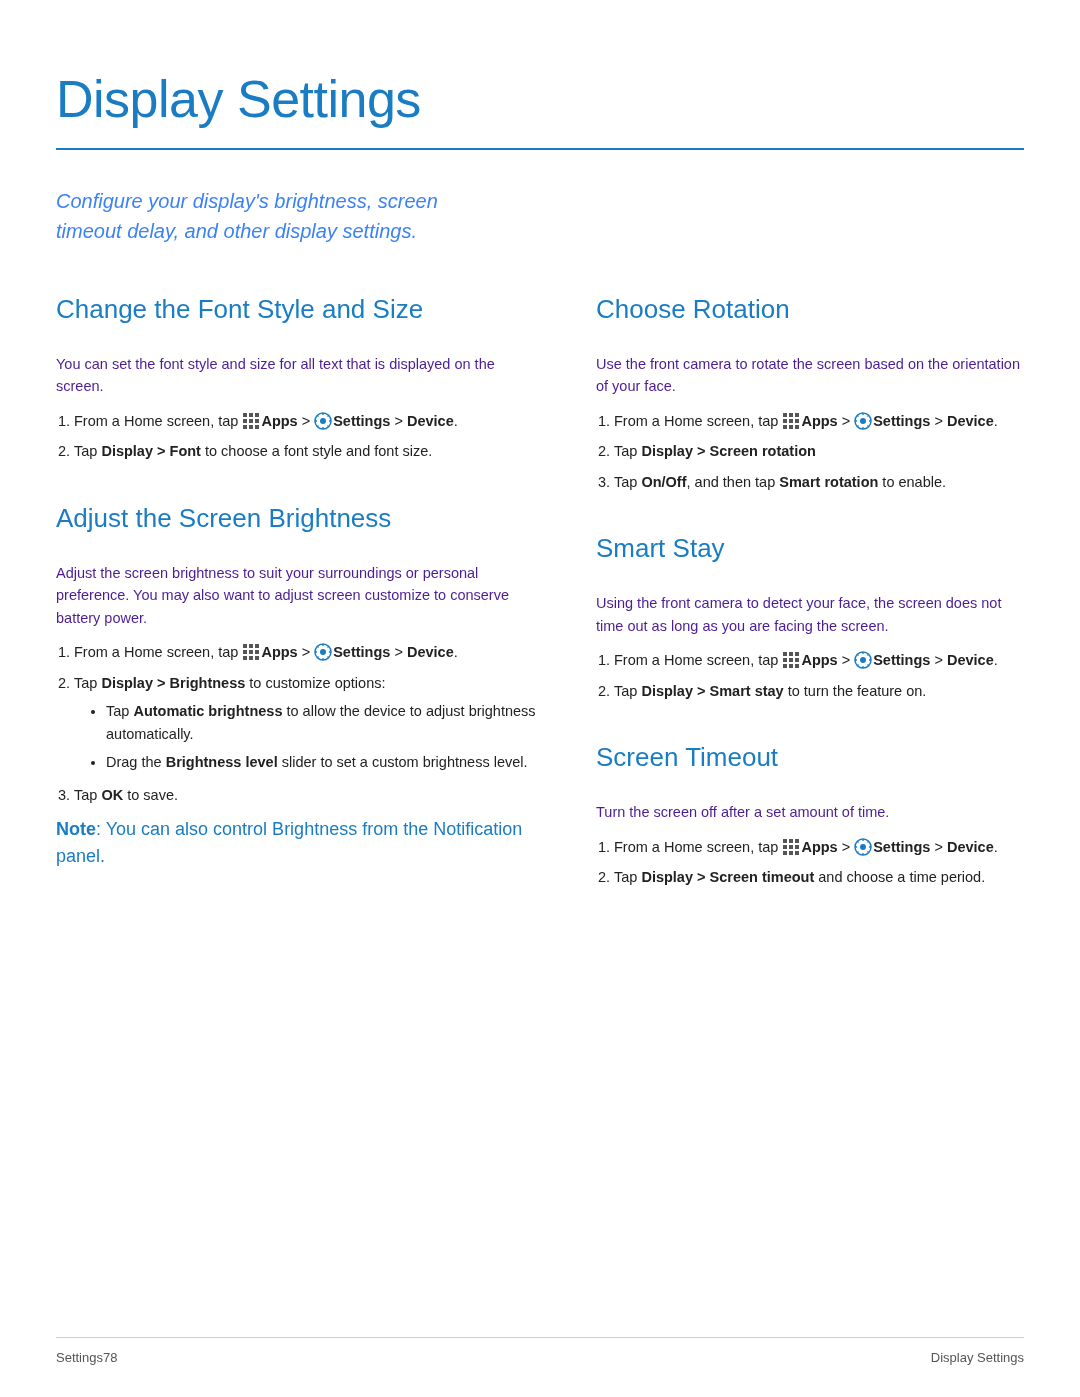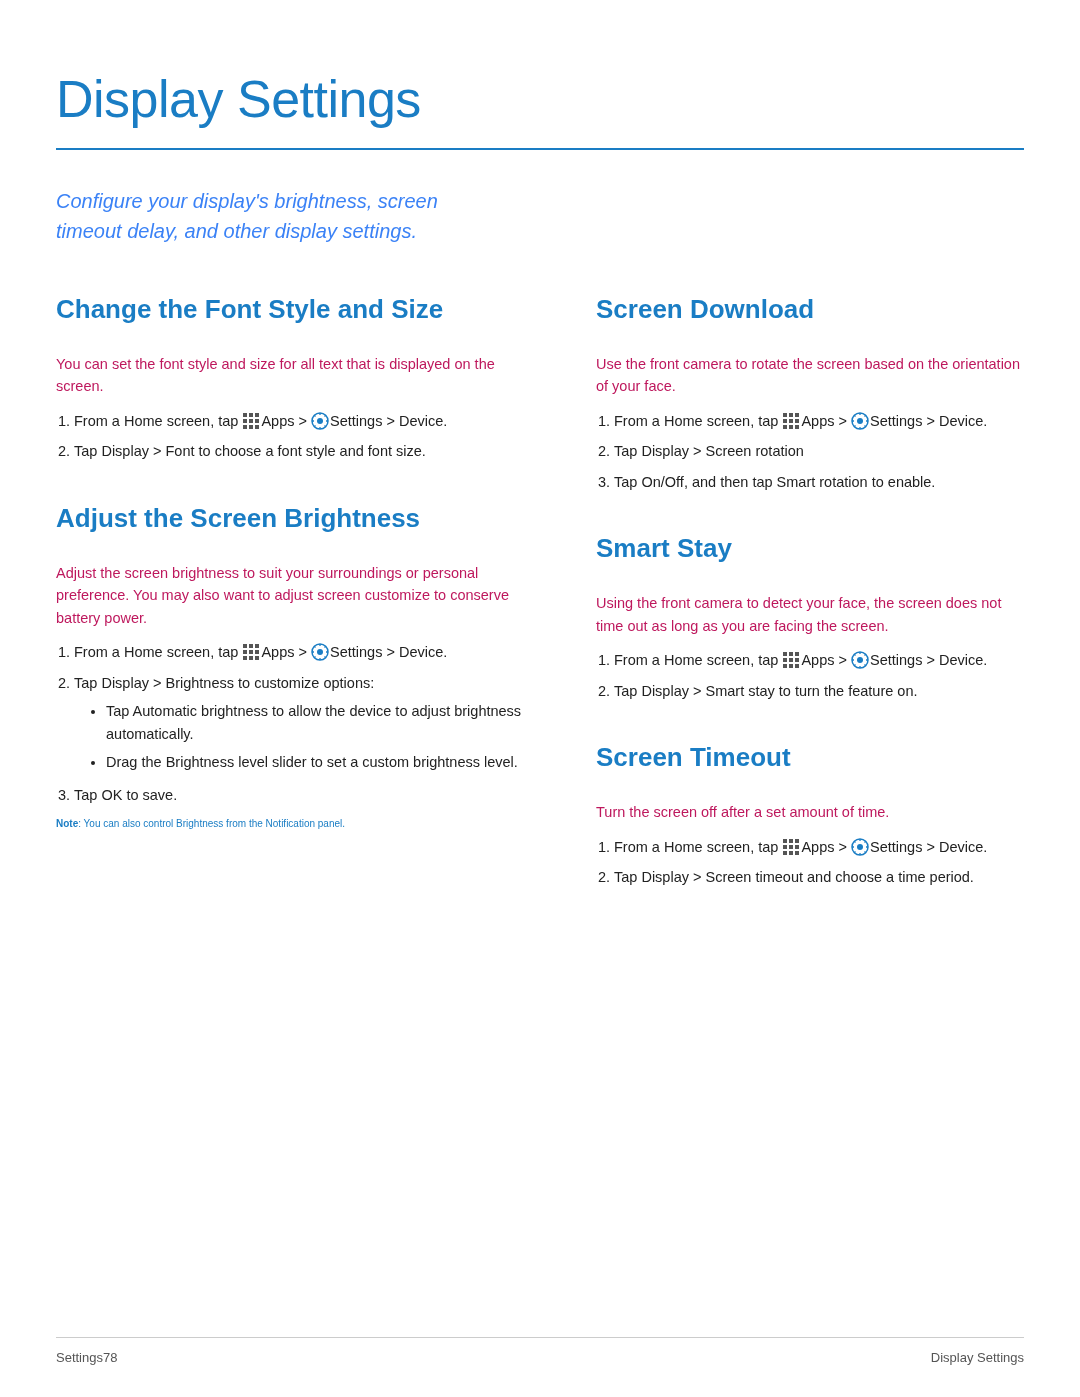--- a/index.html
+++ b/index.html
@@ -42,27 +42,27 @@
     }
     .col-left {
       flex: 0 0 480px;
       max-width: 480px;
     }
     .col-right {
       flex: 1;
     }
     h2.section-title {
       font-size: 26px;
-      font-weight: 700;
+      font-weight: 400;
       color: #1a7dc4;
       margin-bottom: 10px;
     }
     .section-body {
       font-size: 14.5px;
-      color: #be185d;
+      color: #4c1d95;
       margin-bottom: 12px;
       line-height: 1.55;
       margin-top: 24px;
     }
     ol {
       padding-left: 18px;
       margin-bottom: 10px;
     }
     ol li {
       font-size: 14.5px;
@@ -77,21 +77,21 @@
     ul.bullet-list li {
       font-size: 14.5px;
       margin-bottom: 6px;
       line-height: 1.55;
     }
     .section-block {
       margin-bottom: 36px;
     }
     .note-text {
       color: #1a7dc4;
-      font-size: 10px;
+      font-size: 18px;
       margin-top: 8px;
     }
     .note-label {
       font-weight: bold;
       color: #1a7dc4;
     }
     .apps-icon {
       display: inline-block;
       width: 18px;
       height: 18px;
@@ -110,21 +110,21 @@
       height: 18px;
       margin-right: 1px;
       vertical-align: middle;
       position: relative;
       top: -1px;
     }
     .settings-icon svg {
       width: 18px;
       height: 18px;
     }
-    .bold { font-weight: normal; }
+    .bold { font-weight: bold; }
     .footer {
       position: absolute;
       bottom: 30px;
       left: 56px;
       right: 56px;
       display: flex;
       justify-content: space-between;
       font-size: 13px;
       color: #555;
       border-top: 1px solid #ccc;
@@ -220,21 +220,21 @@
         <p class="note-text">
           <span class="note-label">Note</span>: You can also control Brightness from the Notification panel.
         </p>
       </div>
 
     </div>
 
     <div class="col-right">
 
       <div class="section-block">
-        <h2 class="section-title">Screen Download</h2>
+        <h2 class="section-title">Choose Rotation</h2>
         <p class="section-body">Use the front camera to rotate the screen based on the orientation of your face.</p>
         <ol>
           <li>
             From a Home screen, tap
             <span class="apps-icon">
               <svg viewBox="0 0 18 18" xmlns="http://www.w3.org/2000/svg">
                 <rect x="1" y="1" width="4" height="4" fill="#555"></rect>
                 <rect x="7" y="1" width="4" height="4" fill="#555"></rect>
                 <rect x="13" y="1" width="4" height="4" fill="#555"></rect>
                 <rect x="1" y="7" width="4" height="4" fill="#555"></rect>

